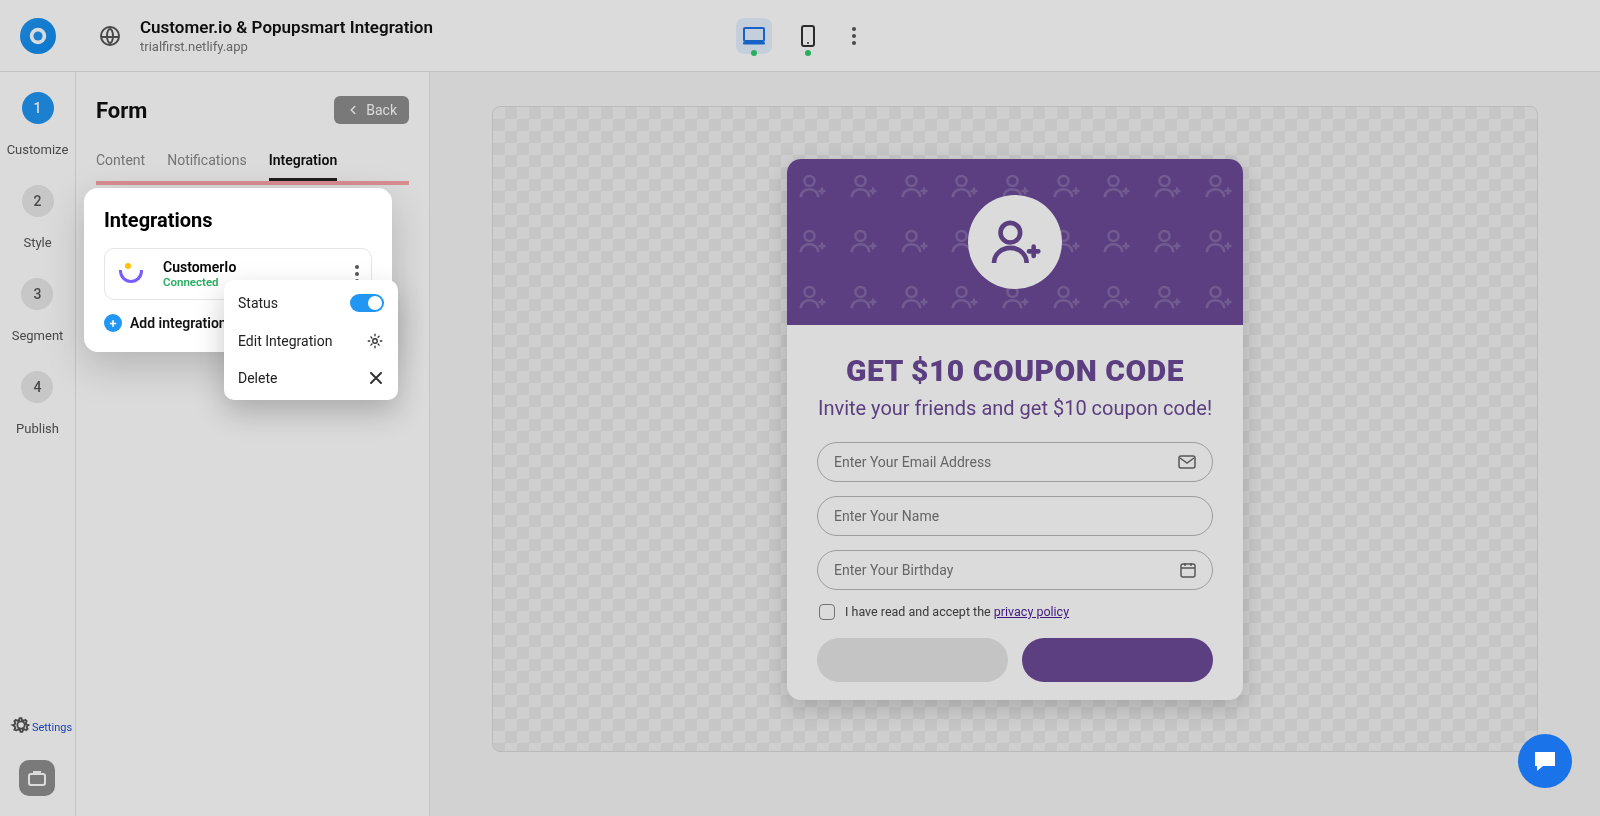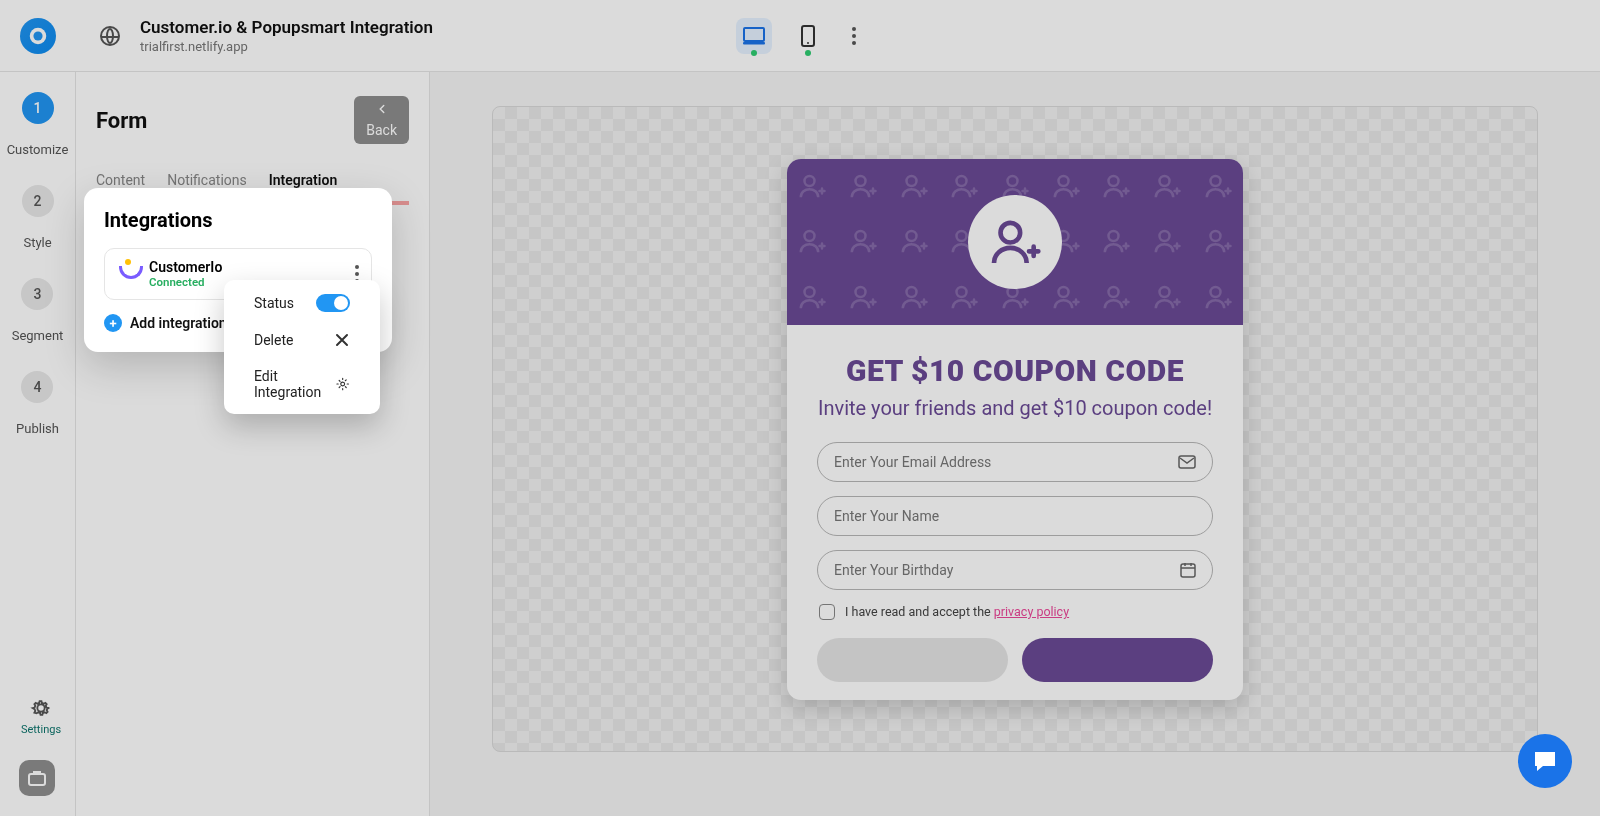--- a/index.html
+++ b/index.html
@@ -19,64 +19,64 @@
   .dev-dot { position: absolute; bottom: -2px; left: 50%; transform: translateX(-50%); width: 6px; height: 6px; border-radius: 50%; background: #2ecc71; }
   .kebab-top { width: 20px; display: flex; flex-direction: column; gap: 3px; align-items: center; justify-content: center; }
   .kebab-top span, .kebab span { width: 4px; height: 4px; background: #555; border-radius: 50%; }
   .body { display: flex; height: calc(100% - 72px); }
   .rail { width: 76px; background: #fff; border-right: 1px solid #e5e5e5; display: flex; flex-direction: column; align-items: center; padding-top: 20px; position: relative; }
   .rail-step { display: flex; flex-direction: column; align-items: center; margin-bottom: 28px; cursor: pointer; }
   .step-circle { width: 32px; height: 32px; border-radius: 50%; background: #e8e8e8; color: #555; display: flex; align-items: center; justify-content: center; font-size: 14px; font-weight: 500; }
   .rail-step.active .step-circle { background: #2196f3; color: #fff; }
   .step-label { font-size: 13px; color: #555; margin-top: 18px; }
   .rail-bottom { position: absolute; bottom: 20px; display: flex; flex-direction: column; align-items: center; gap: 24px; }
-  .gear-btn { display: flex; flex-direction: column; align-items: center; color: #0f766e; margin-left: 7px; }
+  .gear-btn { display: flex; flex-direction: row; align-items: center; color: #1d4ed8; margin-left: 7px; }
   .gear-btn .lbl { font-size: 11px; margin-top: 4px; }
   .publish-sq { width: 36px; height: 36px; border-radius: 10px; background: #8e8e8e; display: flex; align-items: center; justify-content: center; color: #fff; }
 
   .side-panel { width: 354px; background: #fff; border-right: 1px solid #e5e5e5; padding: 24px 20px; position: relative; }
   .sp-head { display: flex; align-items: center; justify-content: space-between; margin-bottom: 22px; }
   .sp-title { font-size: 22px; font-weight: 700; color: #111; }
-  .back-btn { background: #8d8d8d; color: #fff; border: none; border-radius: 6px; padding: 6px 12px; display: flex; align-items: center; gap: 6px; font-size: 14px; cursor: pointer; flex-direction: column; }
+  .back-btn { background: #8d8d8d; color: #fff; border: none; border-radius: 6px; padding: 6px 12px; display: flex; align-items: center; gap: 6px; font-size: 14px; cursor: pointer; }
   .tabs { display: flex; gap: 22px; border-bottom: 4px solid #fca5a5; margin-bottom: 22px; margin-top: 28px; }
   .tab { font-size: 14px; color: #888; padding-bottom: 10px; cursor: pointer; }
   .tab.active { color: #111; font-weight: 600; border-bottom: 3px solid #222; }
 
   .integrations-card { background: #fff; border-radius: 14px; box-shadow: 0 14px 40px rgba(0,0,0,0.18); padding: 20px; position: absolute; left: 84px; top: 188px; width: 308px; z-index: 80; }
   .ic-title { font-size: 20px; font-weight: 700; margin-bottom: 16px; }
   .int-row { border: 1px solid #e5e5e5; border-radius: 10px; padding: 10px 12px; display: flex; align-items: center; justify-content: space-between; margin-bottom: 14px; }
-  .int-left { display: flex; gap: 10px; }
+  .int-left { display: flex; align-items: center; gap: 24px; }
   .int-logo { width: 22px; height: 22px; position: relative; }
   .int-logo::before { content:""; position:absolute; bottom:2px; left:2px; width:18px; height:10px; border:3px solid #7a5cff; border-top:none; border-radius:0 0 18px 18px;}
   .int-logo::after { content:""; position:absolute; top:0; left:50%; transform:translateX(-50%); width:6px; height:6px; background:#ffc107; border-radius:50%;}
   .int-name { font-size: 14px; font-weight: 600; }
   .int-status { font-size: 11.5px; color: #27ae60; font-weight: 600; }
   .kebab { display: flex; flex-direction: column; gap: 3px; align-items: center; cursor: pointer; }
   .add-int { display: flex; align-items: center; gap: 8px; font-size: 14px; font-weight: 600; color: #111; cursor: pointer; }
   .plus-circle { width: 18px; height: 18px; border-radius: 50%; background: #2196f3; color: #fff; display: flex; align-items: center; justify-content: center; font-size: 13px; line-height: 1; }
 
-  .dropdown { position: absolute; left: 224px; top: 280px; width: 156px; background: #fff; border-radius: 10px; box-shadow: 0 12px 30px rgba(0,0,0,0.22); z-index: 90; padding: 4px 16px; }
+  .dropdown { position: absolute; left: 224px; top: 280px; width: 174px; background: #fff; border-radius: 10px; box-shadow: 0 12px 30px rgba(0,0,0,0.22); z-index: 90; padding: 4px 0; }
   .dd-item { display: flex; align-items: center; justify-content: space-between; padding: 10px 14px; font-size: 14px; color: #222; cursor: pointer; }
   .toggle { width: 34px; height: 18px; border-radius: 10px; background: #2196f3; position: relative; }
   .toggle::after { content:""; position:absolute; right:2px; top:2px; width:14px; height:14px; background:#fff; border-radius:50%; }
 
   .canvas { flex: 1; position: relative; background: #f5f5f5; display: flex; justify-content: center; padding-top: 34px; }
   .canvas-inner { width: 1046px; height: 646px; border: 1px solid #d9d9d9; border-radius: 8px; background-color: #f2f2f2; background-image: linear-gradient(45deg,#e7e7e7 25%,transparent 25%,transparent 75%,#e7e7e7 75%),linear-gradient(45deg,#e7e7e7 25%,transparent 25%,transparent 75%,#e7e7e7 75%); background-size: 24px 24px; background-position: 0 0, 12px 12px; display: flex; align-items: center; justify-content: center; overflow: hidden; }
   .popup { width: 456px; border-radius: 14px; overflow: hidden; background: #fff; box-shadow: 0 8px 24px rgba(0,0,0,0.18); position: relative; }
   .popup-hero { height: 166px; background: #6b4a96; position: relative; overflow: hidden; display: flex; align-items: center; justify-content: center; }
   .hero-pattern { position:absolute; inset:0; display:grid; grid-template-columns: repeat(9,1fr); align-items:center; justify-items:center; }
   .hero-pattern .p { color: rgba(255,255,255,0.18); }
   .hero-avatar { width: 94px; height: 94px; background: #fff; border-radius: 50%; display: flex; align-items: center; justify-content: center; z-index: 2; color:#6b4a96; }
   .popup-body { padding: 28px 30px 18px; text-align: center; }
   .popup-h { font-size: 30px; font-weight: 900; color: #6b4a96; letter-spacing: .5px; }
   .popup-sub { font-size: 20px; color: #6b4a96; margin-top: 8px; margin-bottom: 22px; }
   .p-input { width: 100%; height: 40px; border: 1.5px solid #b7b7b7; border-radius: 22px; padding: 0 16px; font-size: 14px; color: #555; display:flex; align-items:center; justify-content:space-between; margin-bottom: 14px; }
   .p-input .ph { color: #777; }
   .consent { display: flex; align-items: center; gap: 10px; font-size: 12.5px; color: #444; justify-content: flex-start; padding-left: 2px; }
-  .consent a { color: #ec4899; text-decoration: underline; }
+  .consent a { color: #4c1d95; text-decoration: underline; }
   .chk { width: 16px; height: 16px; border: 1.5px solid #888; border-radius: 4px; }
   .popup-btns { display:flex; gap:14px; margin-top:18px; }
   .pbtn { flex:1; height:44px; border-radius:26px; }
   .pbtn.gray { background:#e5e5e5; }
   .pbtn.purple { background:#6b4a96; }
 
   .chat-fab { position: absolute; right: 28px; bottom: 28px; width: 54px; height: 54px; border-radius: 50%; background: #1a73e8; display: flex; align-items: center; justify-content: center; z-index: 100; }
 
   svg { display: block; }
 </style>
@@ -431,31 +431,31 @@
     <span>Add integration</span>
   </div>
 </div>
 
 <div class="dropdown">
   <div class="dd-item">
     <span>Status</span>
     <div class="toggle"></div>
   </div>
   <div class="dd-item">
-    <span>Delete</span>
-    <svg width="16" height="16" viewBox="0 0 16 16">
-        <path d="M3 3l10 10M13 3L3 13" stroke="#333" stroke-width="2" stroke-linecap="round"></path>
-      </svg>
-  </div>
-  <div class="dd-item">
     <span>Edit Integration</span>
     <svg width="18" height="18" viewBox="0 0 24 24">
         <circle cx="12" cy="12" r="3" fill="none" stroke="#333" stroke-width="1.8"></circle>
         <path d="M12 3v2m0 14v2m9-9h-2M5 12H3m14.5-6.5l-1.4 1.4M7.9 16.1l-1.4 1.4m11 0l-1.4-1.4M7.9 7.9L6.5 6.5" stroke="#333" stroke-width="1.8" stroke-linecap="round"></path>
       </svg>
   </div>
+  <div class="dd-item">
+    <span>Delete</span>
+    <svg width="16" height="16" viewBox="0 0 16 16">
+        <path d="M3 3l10 10M13 3L3 13" stroke="#333" stroke-width="2" stroke-linecap="round"></path>
+      </svg>
+  </div>
 </div>
 
 <div class="chat-fab">
   <svg width="28" height="26" viewBox="0 0 28 26">
       <path d="M4 4h20v14H12l-6 5v-5H4z" fill="#fff"></path>
     </svg>
 </div>
 
 </body></html>

